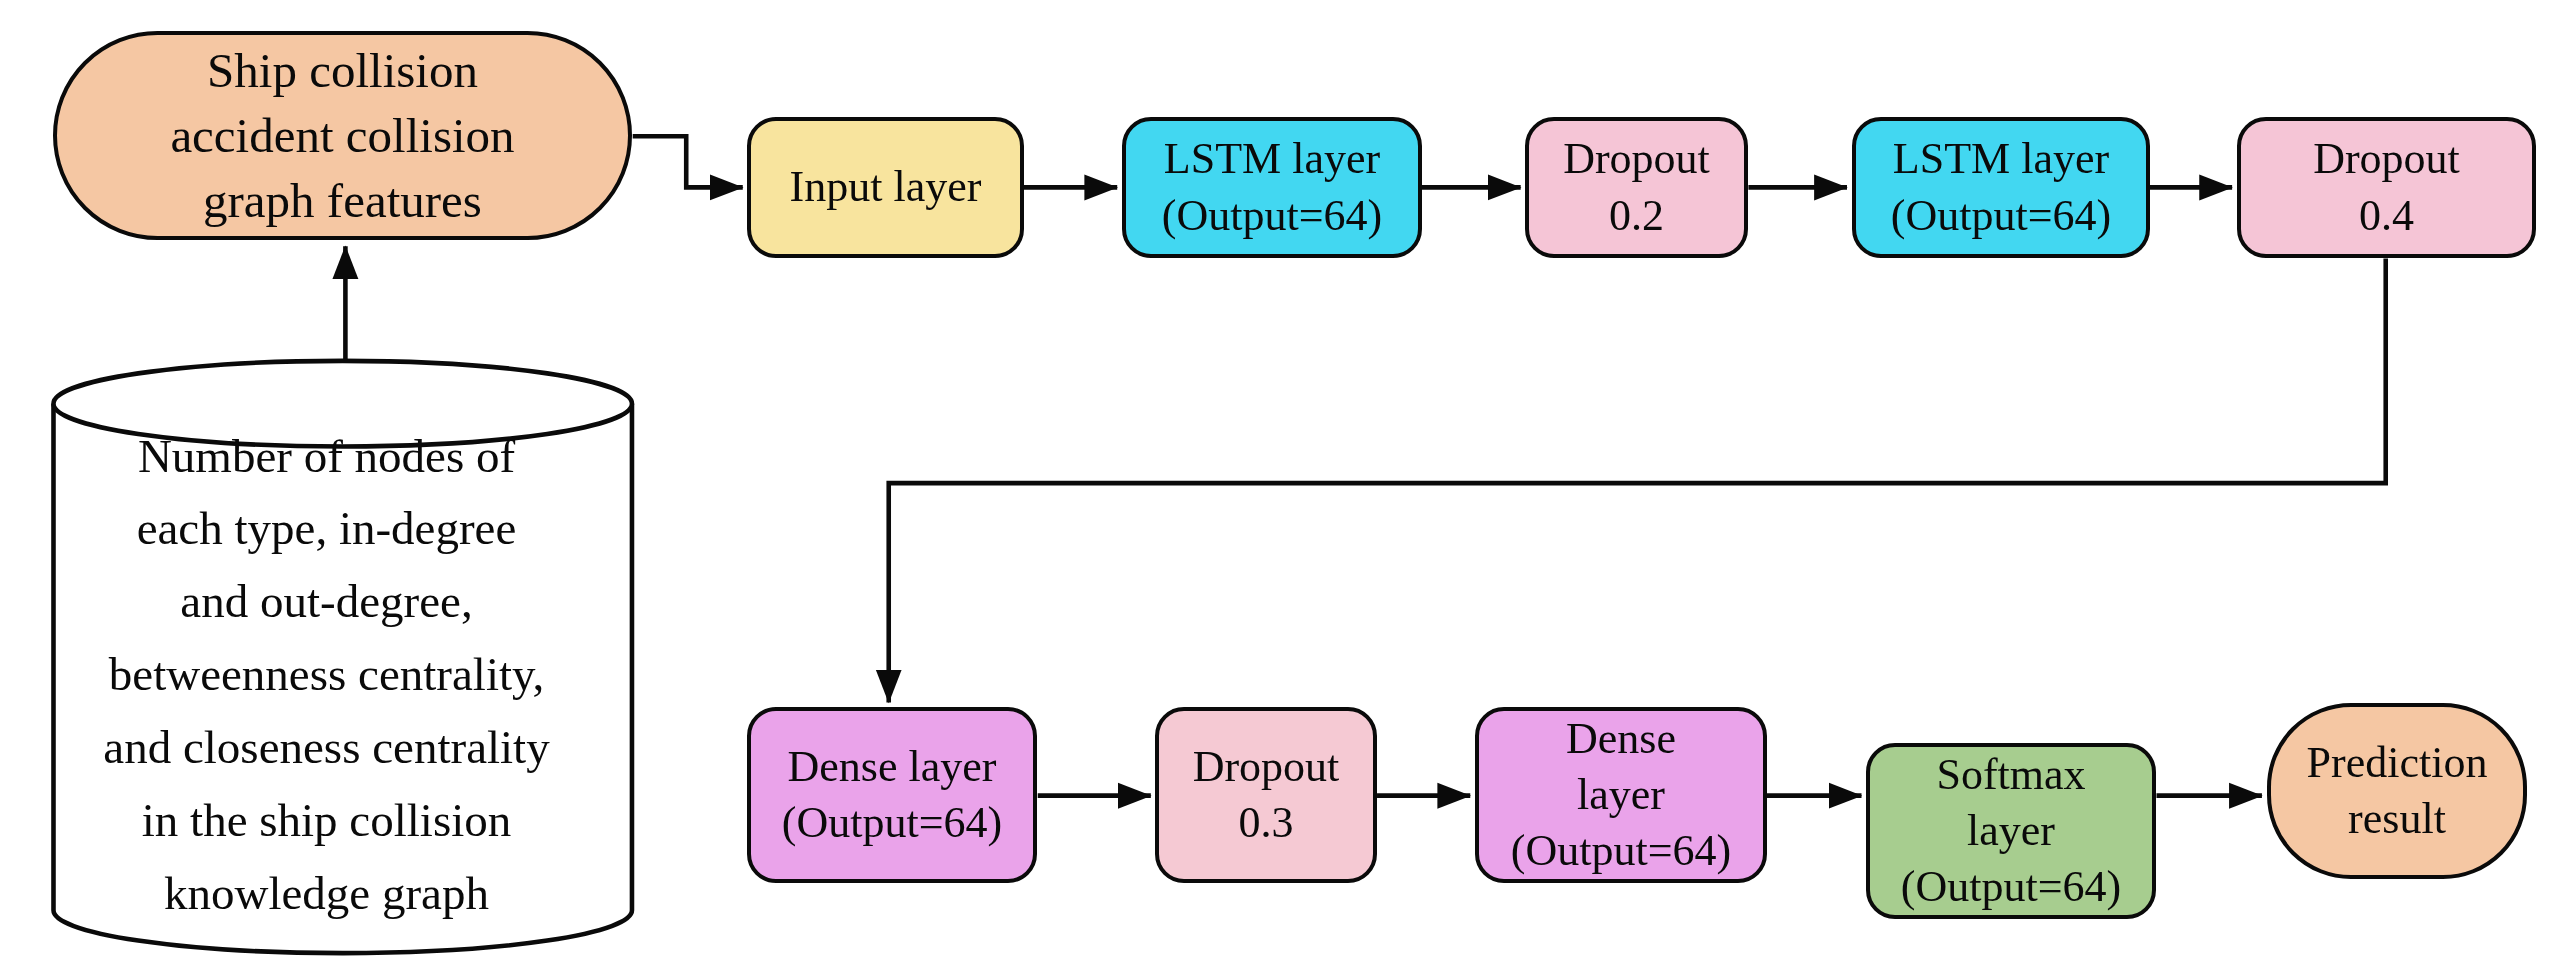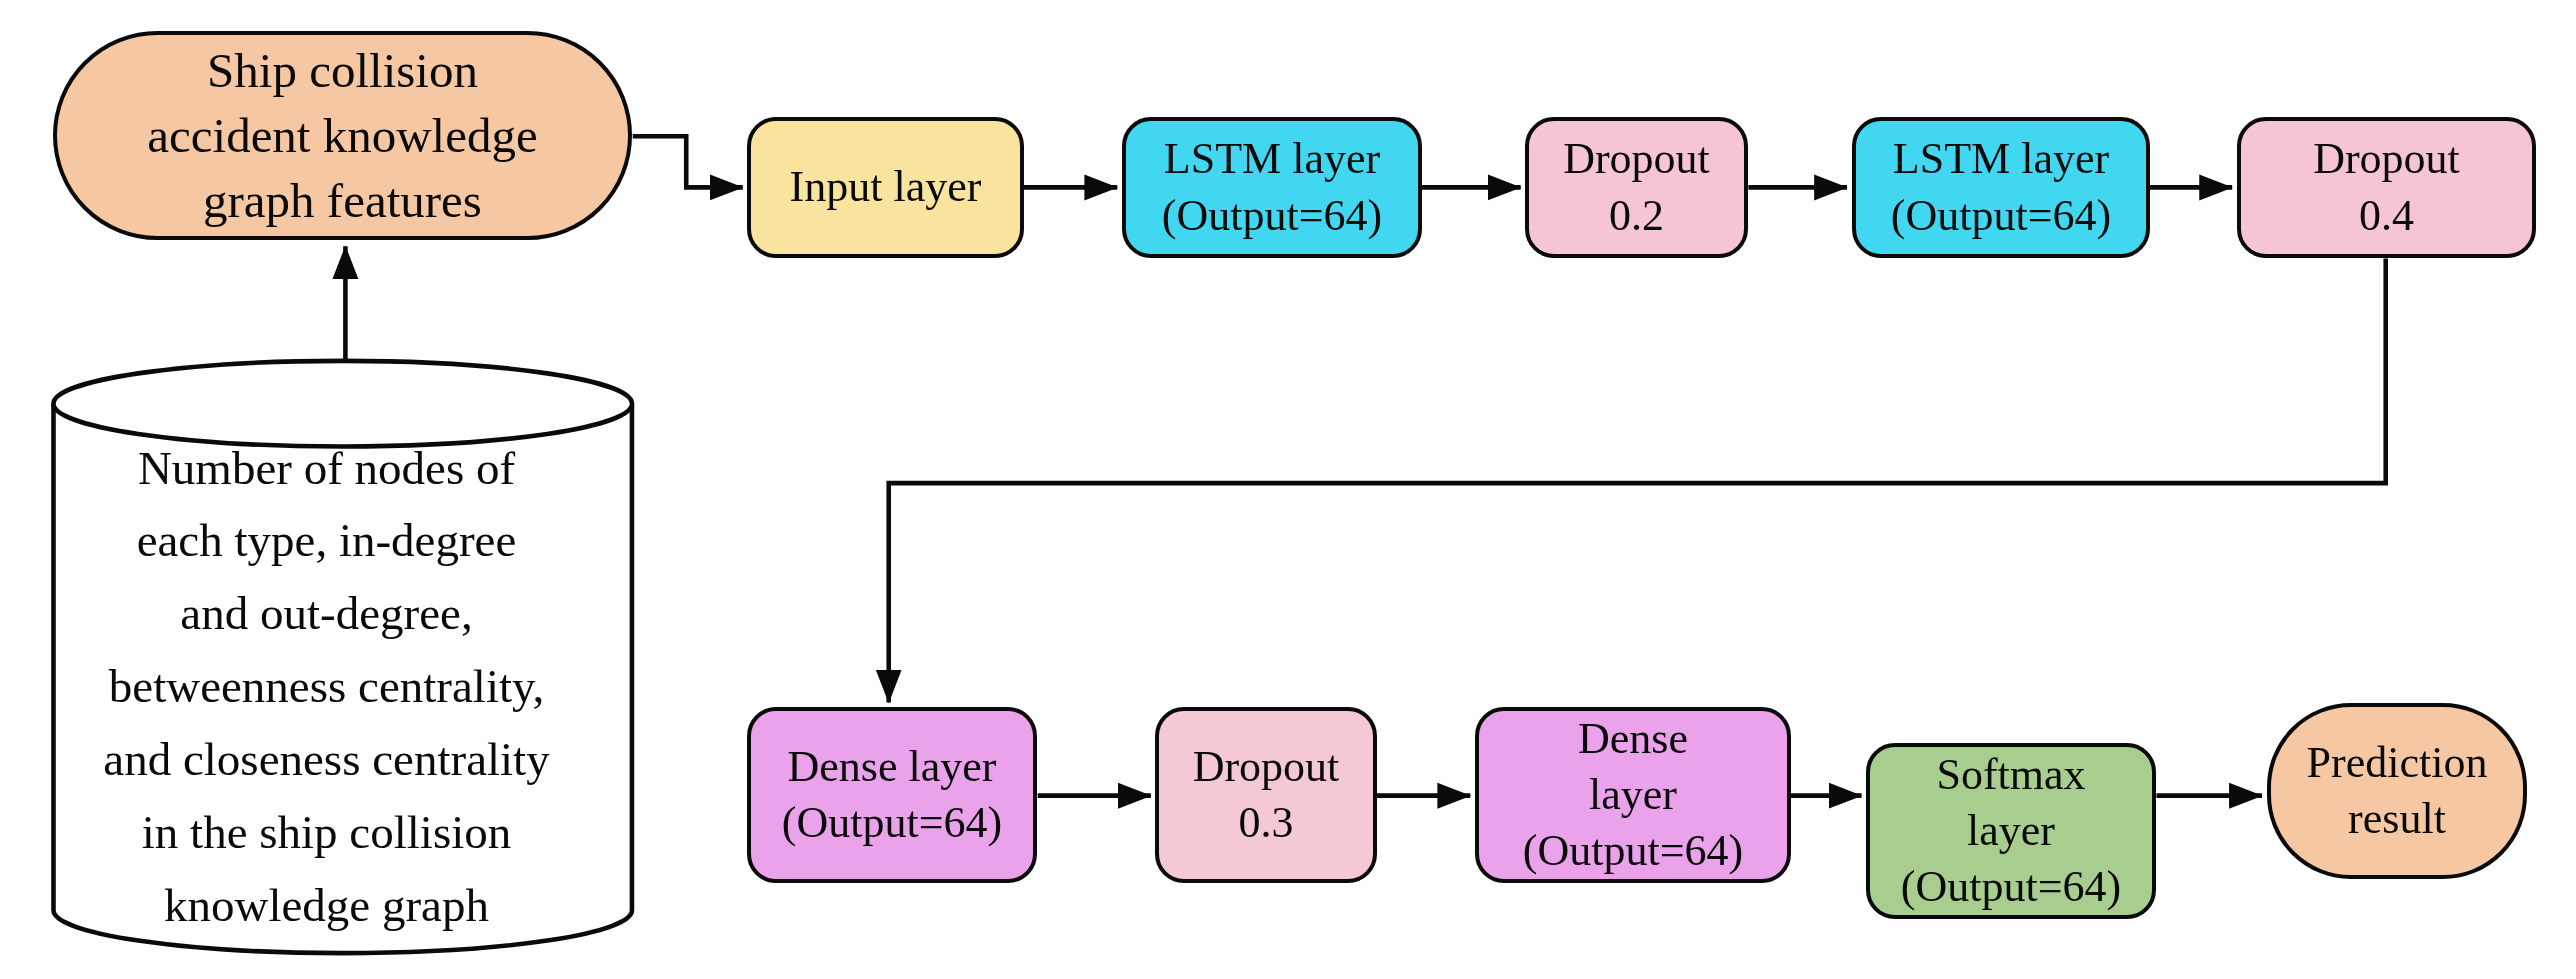--- a/index.html
+++ b/index.html
@@ -50,21 +50,20 @@
     position: absolute;
     display: flex;
     flex-direction: column;
     align-items: center;
     justify-content: center;
     text-align: center;
     color: #0a0a0a;
     font-size: 47px;
     line-height: 1.55;
     white-space: nowrap;
-    margin-top: 12px;
   }
 </style>
 </head>
 <body>
 
 <div class="canvas">
 
   <svg class="wires" viewBox="0 0 3371 1282">
     <defs>
       <marker id="arrow" markerUnits="userSpaceOnUse" markerWidth="48" markerHeight="38" refX="43" refY="18" orient="auto">
@@ -95,21 +94,21 @@
 
     <path d="M1802,1041 L1924,1041" fill="none" stroke="#0a0a0a" stroke-width="6" marker-end="url(#arrow)"></path>
 
     <path d="M2302,1041 L2436,1041" fill="none" stroke="#0a0a0a" stroke-width="6" marker-end="url(#arrow)"></path>
 
     <path d="M2822,1041 L2960,1041" fill="none" stroke="#0a0a0a" stroke-width="6" marker-end="url(#arrow)"></path>
   </svg>
 
   <div class="node stadium" style="left: 53px; top: 31px; width: 579px; height: 209px; background: rgb(245, 199, 163);">
     <span class="ln">Ship collision</span>
-    <span class="ln">accident knowledge</span>
+    <span class="ln">accident collision</span>
     <span class="ln">graph features</span>
   </div>
 
   <div class="cyl-text" style="left:65px; top:424px; width:523px; height:501px;">
     <span class="ln">Number of nodes of</span>
     <span class="ln">each type, in-degree</span>
     <span class="ln">and out-degree,</span>
     <span class="ln">betweenness centrality,</span>
     <span class="ln">and closeness centrality</span>
     <span class="ln">in the ship collision</span>
@@ -143,21 +142,21 @@
   <div class="node" style="left: 747px; top: 707px; width: 290px; height: 176px; background: rgb(234, 163, 234);">
     <span class="ln">Dense layer</span>
     <span class="ln">(Output=64)</span>
   </div>
 
   <div class="node" style="left: 1155px; top: 707px; width: 222px; height: 176px; background: rgb(245, 201, 211);">
     <span class="ln">Dropout</span>
     <span class="ln">0.3</span>
   </div>
 
-  <div class="node" style="left: 1475px; top: 707px; width: 316px; height: 176px; background: rgb(234, 163, 234);">
+  <div class="node" style="left: 1475px; top: 707px; width: 292px; height: 176px; background: rgb(234, 163, 234);">
     <span class="ln">Dense</span>
     <span class="ln">layer</span>
     <span class="ln">(Output=64)</span>
   </div>
 
   <div class="node" style="left: 1866px; top: 707px; width: 290px; height: 176px; background: rgb(167, 205, 143); margin-top: 36px;">
     <span class="ln">Softmax</span>
     <span class="ln">layer</span>
     <span class="ln">(Output=64)</span>
   </div>

